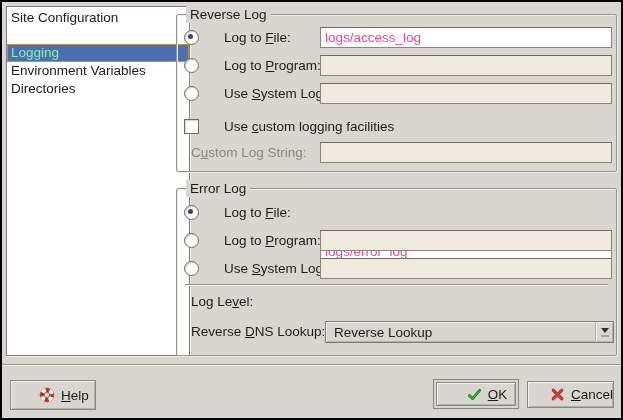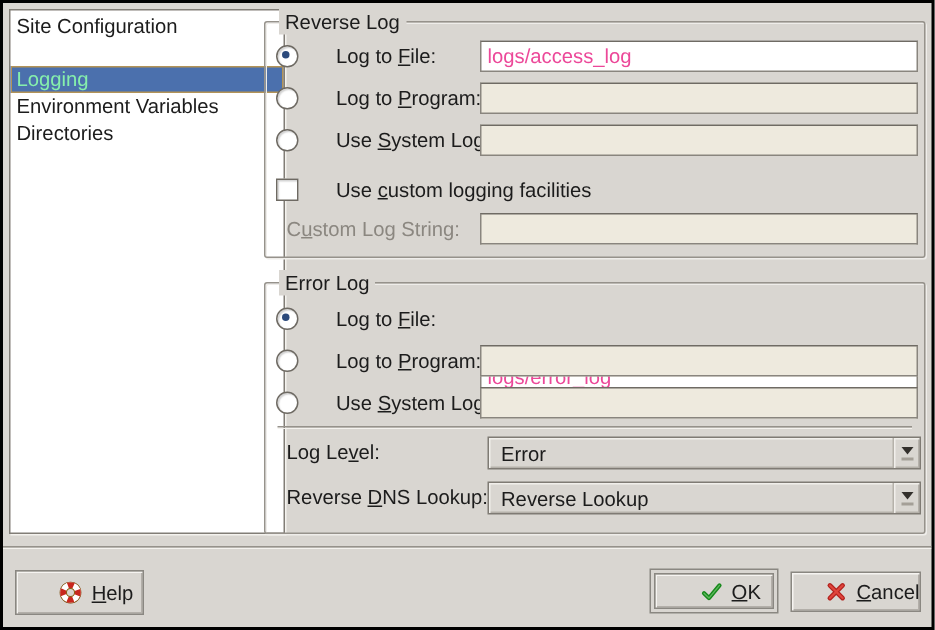--- a/index.html
+++ b/index.html
@@ -135,27 +135,20 @@
 
     <div class="radio-row" style="top:69px;">
       <span class="radio"></span>
       <span>Use <span style="text-decoration: underline;">S</span>ystem Log:</span>
     </div>
     <input class="entry disabled" style="top: 69px;" readonly="" value="">
 
     <div class="sep in-frame" style="top:95px;"></div>
 
     <span class="label-abs" style="top:102px;">Log Le<span style="text-decoration: underline;">v</span>el:</span>
-    <div class="combo" style="top:102px;">
-      <span class="combo-text">Error</span>
-      <span class="combo-arrow">
-        <span class="tri-down"></span>
-          <span class="arrow-bar"></span>
-      </span>
-    </div>
 
     <span class="label-abs" style="top:132px;">Reverse <span style="text-decoration: underline;">D</span>NS Lookup:</span>
     <div class="combo" style="top:132px;">
       <span class="combo-text">Reverse Lookup</span>
       <span class="combo-arrow">
         <span class="tri-down"></span>
           <span class="arrow-bar"></span>
       </span>
     </div>
   </div>

